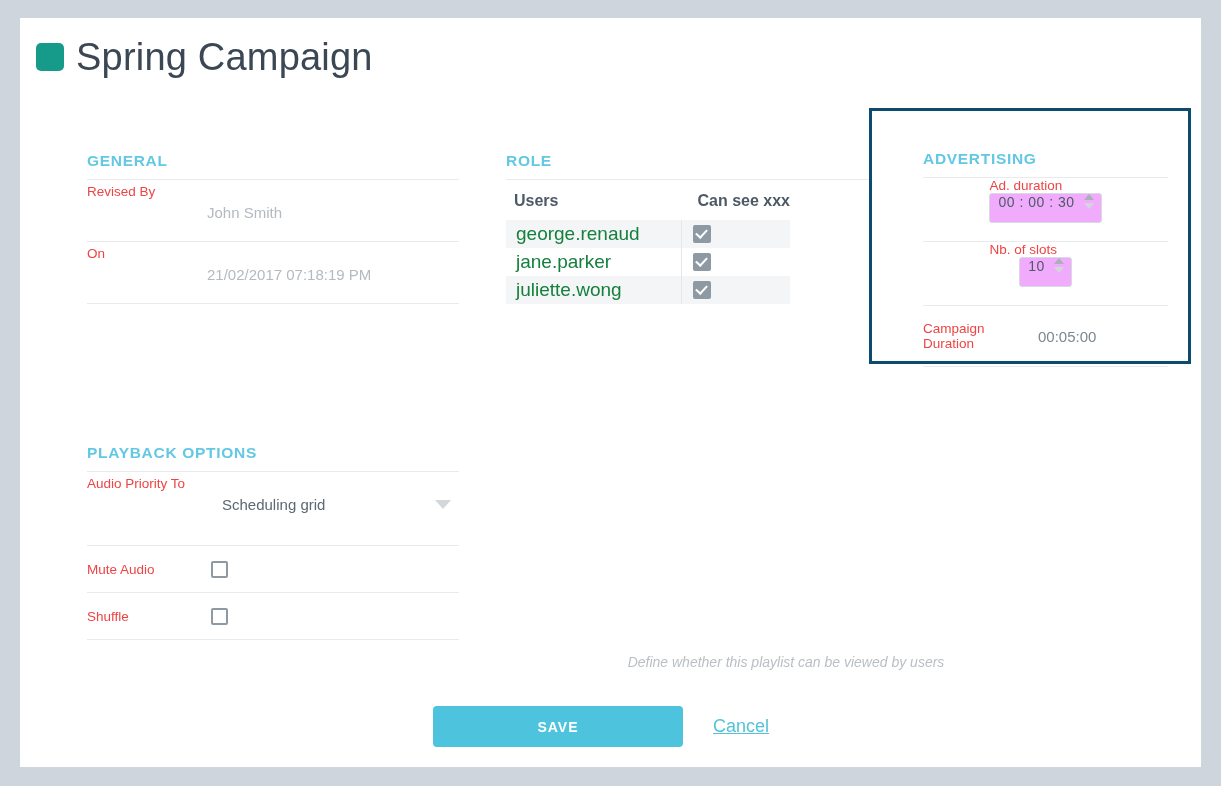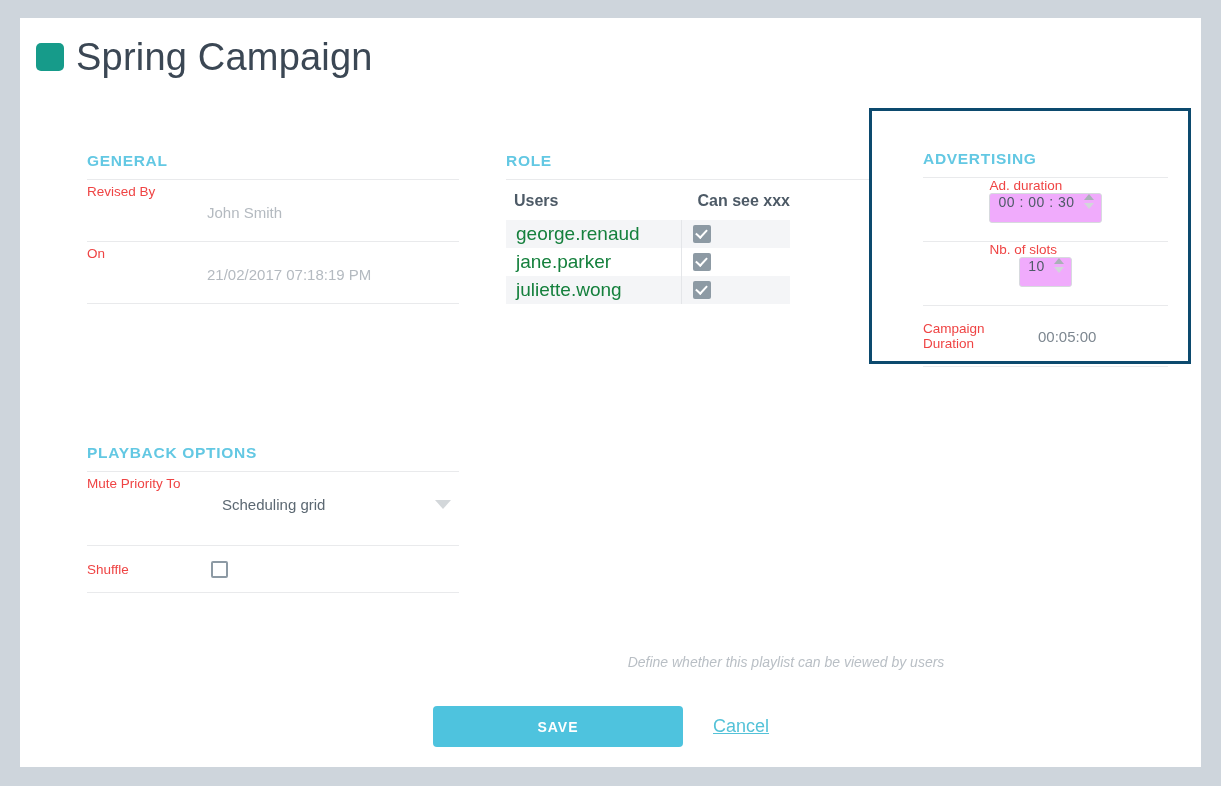--- a/index.html
+++ b/index.html
@@ -337,25 +337,29 @@
       <div class="row-label">On</div>
       <div class="row-value">21/02/2017 07:18:19 PM</div>
     </div>
   </div>
 
   <div id="playback">
     <div class="section-title">PLAYBACK OPTIONS</div>
     <div class="rule"></div>
 
     <div class="row dd-row">
-      <div class="row-label">Mute Priority To</div>
+      <div class="row-label">Audio Priority To</div>
       <div class="dd-value">Scheduling grid</div>
       <div class="dd-arrow"></div>
     </div>
 
+    <div class="row cb-row">
+      <div class="row-label">Mute Audio</div>
+      <div class="checkbox-empty"></div>
+    </div>
 
     <div class="row cb-row">
       <div class="row-label">Shuffle</div>
       <div class="checkbox-empty"></div>
     </div>
   </div>
 
   <div id="role">
     <div class="section-title">ROLE</div>
     <div class="rule"></div>

